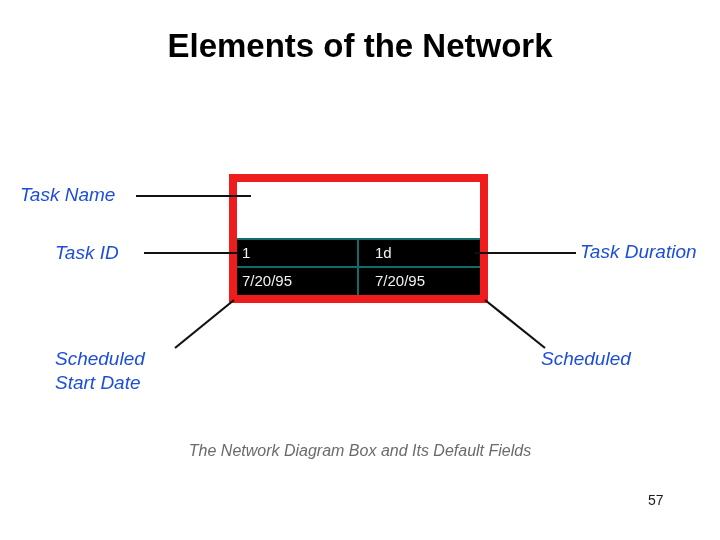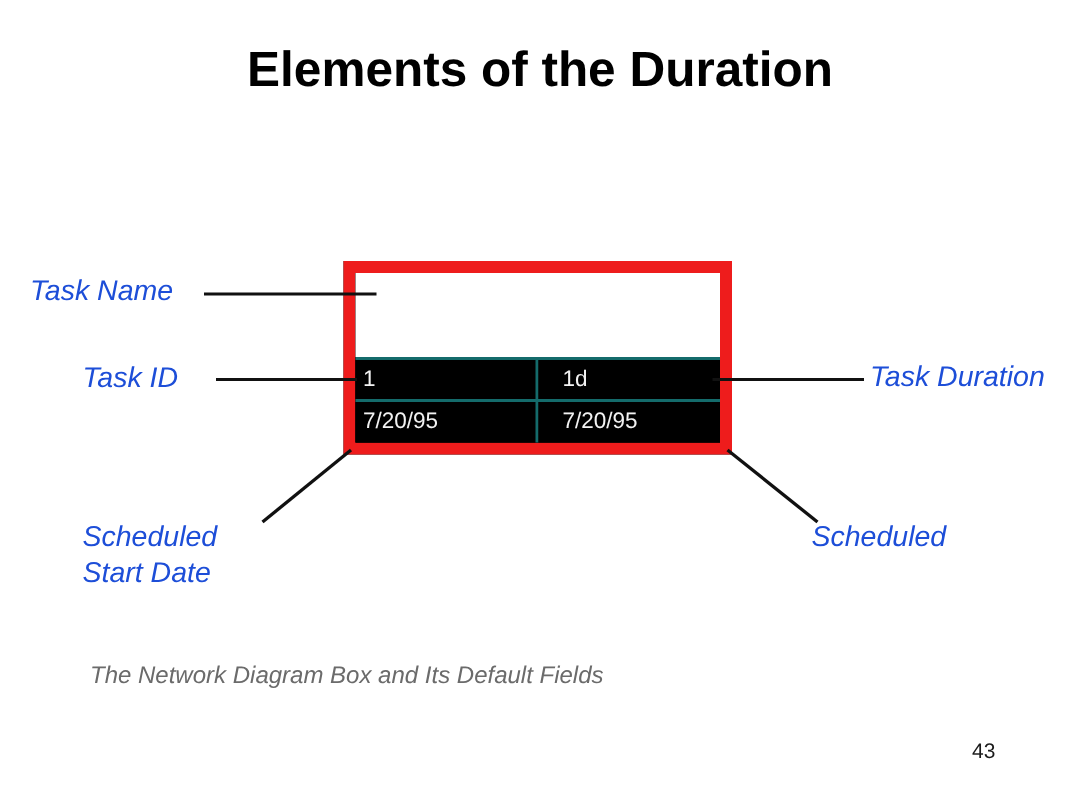--- a/index.html
+++ b/index.html
@@ -165,21 +165,21 @@
     z-index: 5;
     pointer-events: none;
   }
 
   
   #caption {
     position: absolute;
     left: 60px;
     top: 442px;
     width: 600px;
-    text-align: left;
+    text-align: center;
     font-family: "Liberation Sans", sans-serif;
     font-style: italic;
     font-size: 16px;
     color: #6b6b6b;
     white-space: nowrap;
   }
 
   
   #page-number {
     position: absolute;
@@ -189,21 +189,21 @@
     font-size: 14px;
     color: #1a1a1a;
   }
 </style>
 </head>
 <body>
 
 <div id="slide">
 
   <div id="slide-title">
-    <span class="tline">Elements of the Duration</span>
+    <span class="tline">Elements of the Network</span>
   </div>
 
   <div id="diagram">
 
     <svg id="diag-svg" viewBox="0 0 720 540">
       <line x1="175" y1="348" x2="234" y2="300" stroke="#111111" stroke-width="2.2"></line>
       <line x1="545" y1="348" x2="485" y2="300" stroke="#111111" stroke-width="2.2"></line>
     </svg>
 
     <div class="leader" id="leader-name"></div>
@@ -248,15 +248,15 @@
     </div>
 
     <div class="callout" id="lbl-finish">
       <span class="cline">Scheduled</span>
     </div>
 
   </div>
 
   <div id="caption">The Network Diagram Box and Its Default Fields</div>
 
-  <div id="page-number">43</div>
+  <div id="page-number">57</div>
 
 </div>
 
 </body></html>

